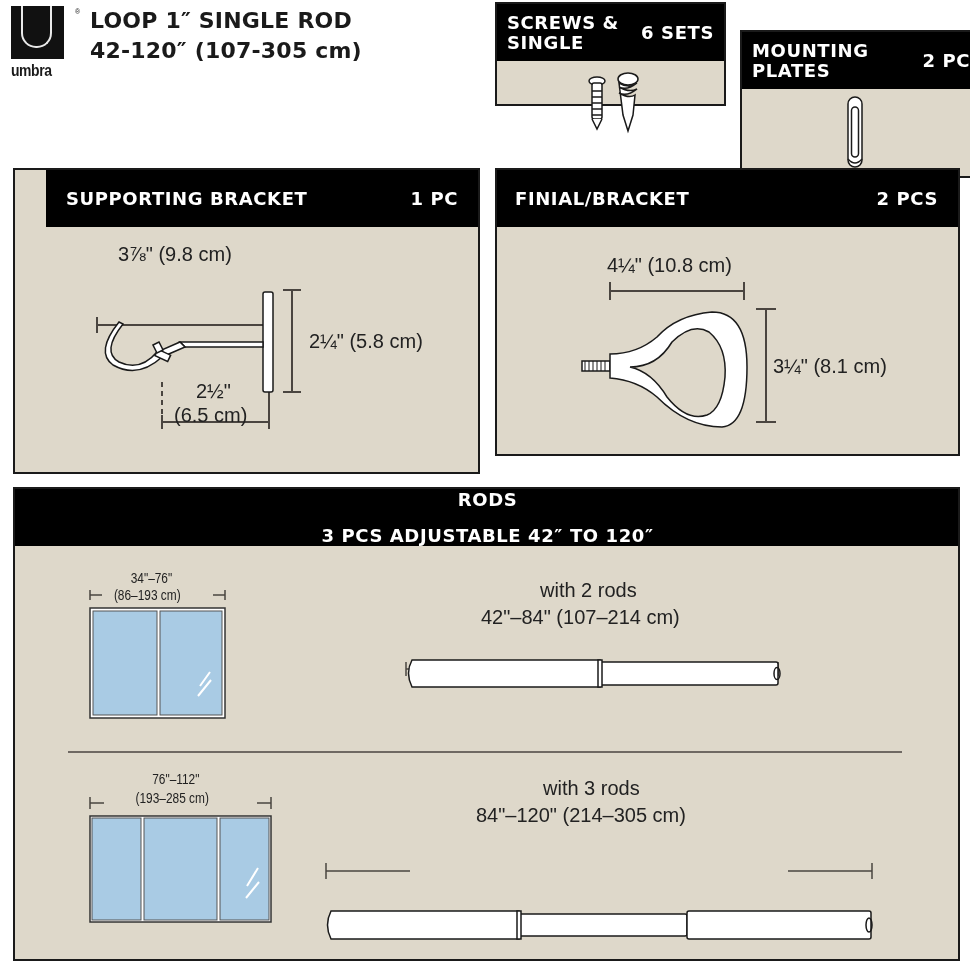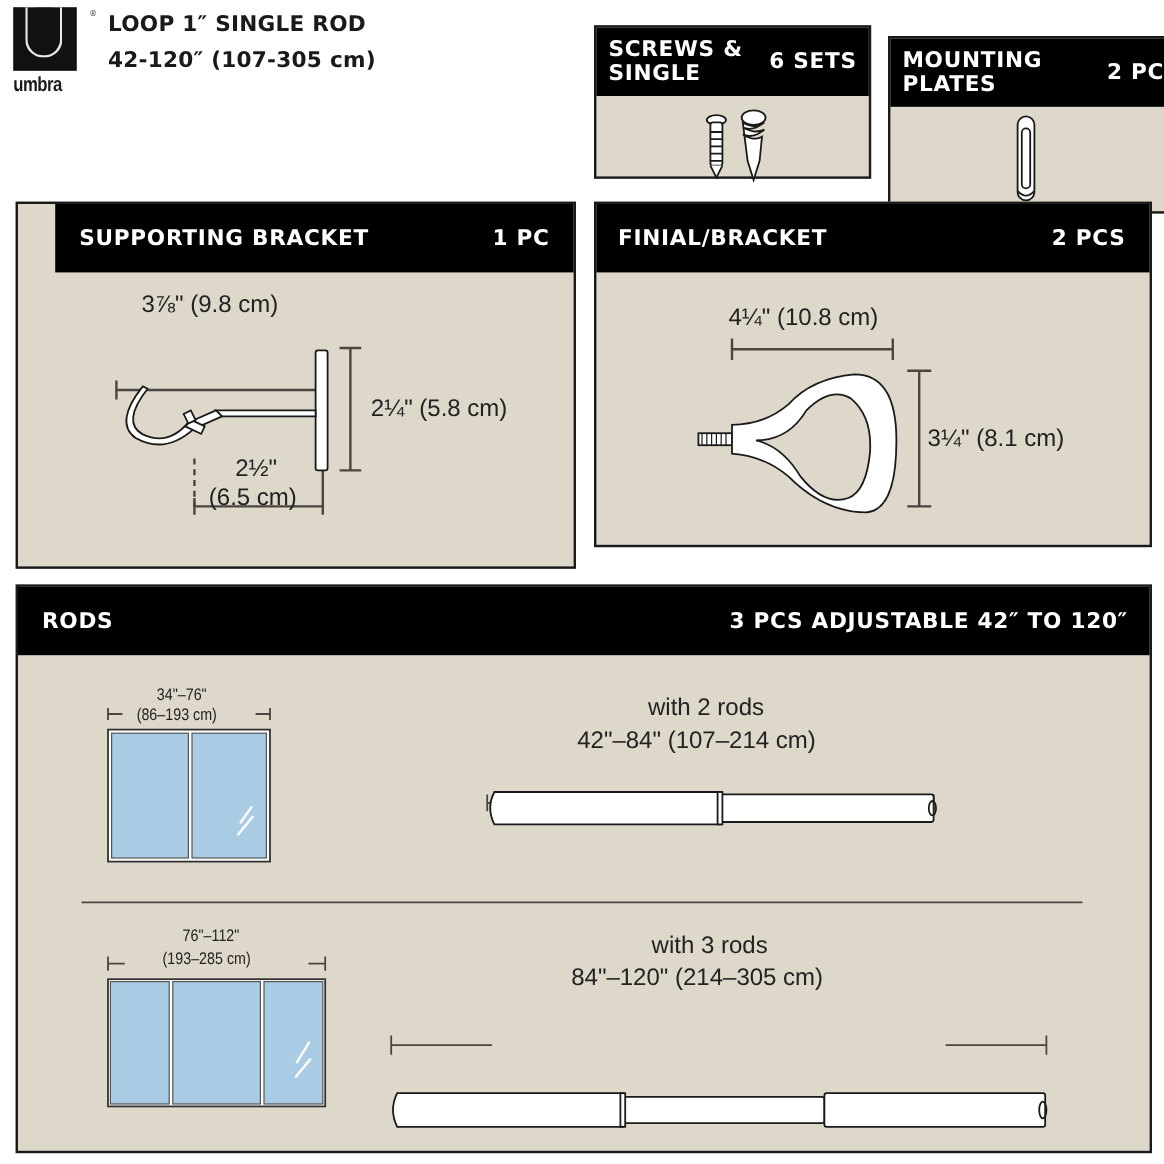--- a/index.html
+++ b/index.html
@@ -5,21 +5,21 @@
   * { box-sizing: border-box; margin: 0; padding: 0; }
   html, body { width: 970px; height: 970px; background: #ffffff; overflow: hidden; }
   body { position: relative; font-family: "Liberation Sans", sans-serif; color: #1a1a1a; }
 
   .logo { position: absolute; left: 11px; top: 6px; width: 56px; }
   .logo-box { width: 53px; height: 53px; background: #111; position: relative; }
   .logo-box .u { position: absolute; left: 10px; top: 0; width: 31px; height: 42px; border: 2px solid #e9e9e9; border-top: none; border-radius: 0 0 15px 15px; }
   .logo-reg { position: absolute; left: 64px; top: 2px; font-size: 7px; }
   .logo-word { font-family: "Liberation Sans", sans-serif; font-weight: bold; font-size: 17px; letter-spacing: -0.5px; margin-top: 2px; transform: scaleX(0.82); transform-origin: left; }
 
-  .title { position: absolute; left: 90px; top: 6px; font-family: "DejaVu Sans", sans-serif; font-weight: bold; font-size: 18px; line-height: 30px; letter-spacing: 0.2px; }
+  .title { position: absolute; left: 90px; top: 6px; font-family: "DejaVu Sans", sans-serif; font-weight: bold; font-size: 22px; line-height: 30px; letter-spacing: 0.2px; }
 
   .panel { position: absolute; background: #ded8ca; border: 2px solid #1a1a1a; }
   .panel-head { background: #000; color: #fff; display: flex; justify-content: space-between; align-items: center; font-family: "DejaVu Sans", sans-serif; font-weight: bold; letter-spacing: 0.6px; }
   .panel-body { position: relative; }
 
   .sm .panel-head { height: 57px; padding: 0 10px; font-size: 18px; line-height: 20px; }
 
   .lbl { position: absolute; font-family: "Liberation Sans", sans-serif; font-size: 20px; color: #222; white-space: nowrap; }
   .narrow { font-family: "Liberation Sans", sans-serif; transform: scaleX(0.85); transform-origin: center; }
 
@@ -34,21 +34,21 @@
     </div>
   <span class="logo-reg">®</span>
   <div class="logo-word">umbra</div>
 </div>
 
 <div class="title">
   <div>LOOP 1″ SINGLE ROD</div>
   <div>42-120″ (107-305 cm)</div>
 </div>
 
-<div class="panel sm" style="left:495px; top:21px; width:231px; height:128px;">
+<div class="panel sm" style="left:495px; top:2px; width:231px; height:104px;">
   <div class="panel-head">
     <div>
         <div>SCREWS &amp;</div>
         <div>SINGLE</div>
       </div>
     <div>6 SETS</div>
   </div>
   <div class="panel-body" style="height:87px;">
     <svg width="227" height="87">
       <g stroke="#1a1a1a" stroke-width="1.5" fill="#fff">
@@ -127,21 +127,21 @@
         <path d="M113 127 L113 151 Q140 153 160 170 Q190 200 225 200 Q250 198 250 140 Q250 85 215 85 Q180 88 160 110 Q140 127 113 127 Z"></path>
         <path d="M133 140 Q160 140 175 115 Q195 95 212 105 Q230 120 228 150 Q225 182 210 188 Q190 195 170 170 Q155 145 133 140 Z" fill="#ded8ca"></path>
       </g>
     </svg>
     <div class="lbl" style="left:110px; top:27px;">4¼" (10.8 cm)</div>
     <div class="lbl" style="left:276px; top:128px;">3¼" (8.1 cm)</div>
   </div>
 </div>
 
 <div class="panel" style="left:13px; top:487px; width:947px; height:474px;">
-  <div class="panel-head" style="height:57px; padding:0 18px 0 20px; font-size:18px;">
+  <div class="panel-head" style="height:57px; padding:0 18px 0 20px; font-size:18px;flex-direction:column;">
     <span>RODS</span>
     <span>3 PCS ADJUSTABLE 42″ TO 120″</span>
   </div>
   <div class="panel-body" style="height:413px;">
     <svg width="943" height="413">
 
       <line x1="53" y1="206" x2="887" y2="206" stroke="#4a4540" stroke-width="1.5"></line>
 
       <g stroke="#4a4540" stroke-width="1.5" fill="none">
         <path d="M75 44 v10 M75 49 h12 M210 44 v10 M210 49 h-12"></path>

